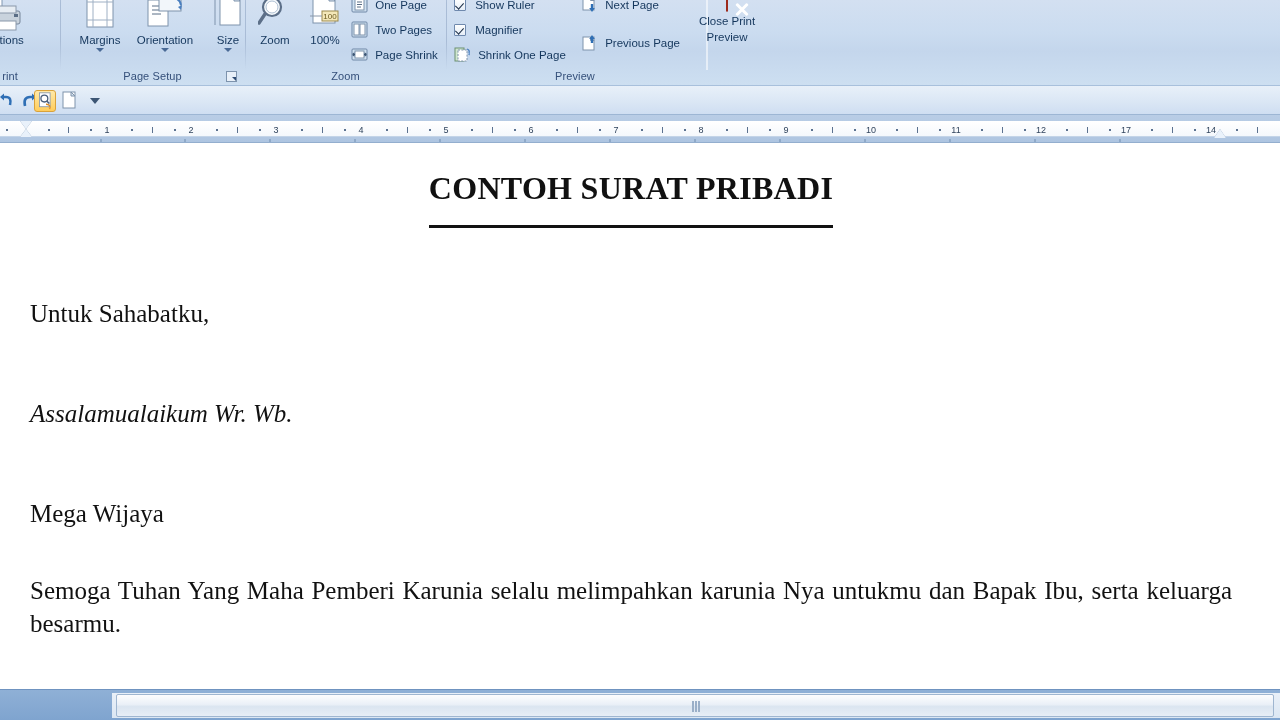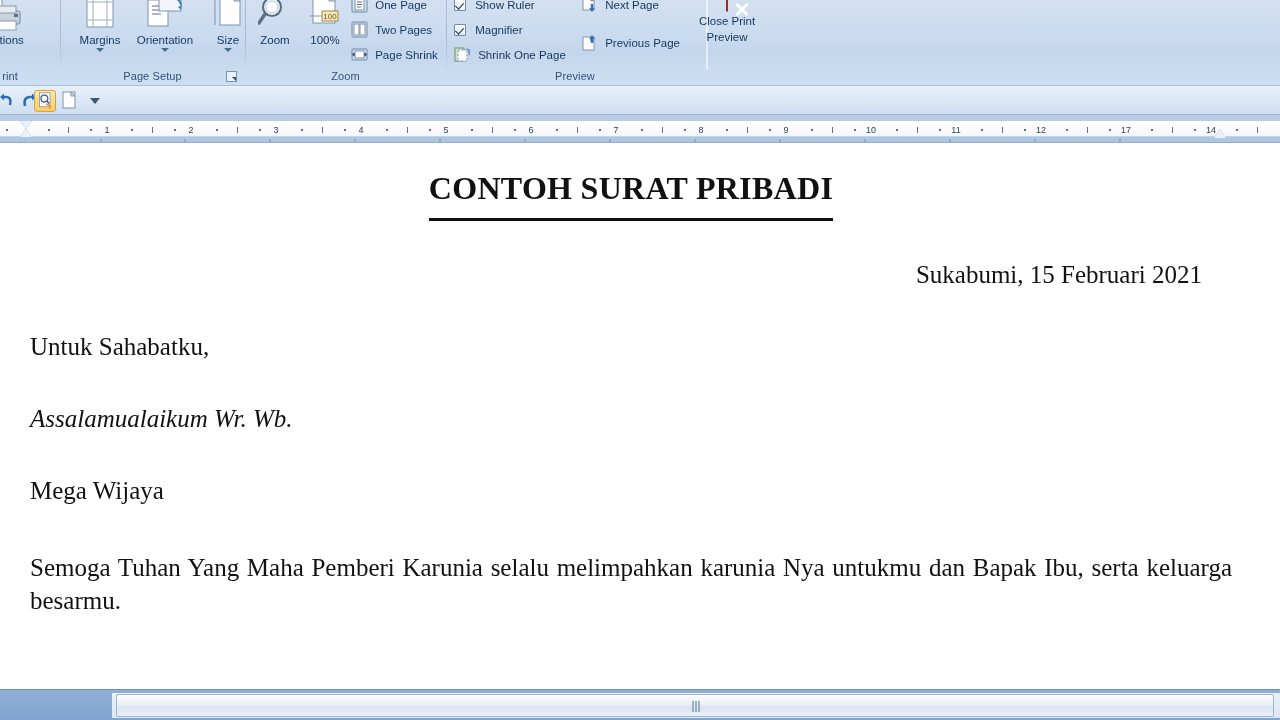--- a/index.html
+++ b/index.html
@@ -142,24 +142,24 @@
     background:#ffffff; overflow:hidden;
   }
   .pagebody {
     position:absolute; left:30px; right:48px; top:0;
     font-family:"Liberation Serif", serif;
     color:#111111;
   }
   .title-wrap { text-align:center; margin-top:26px; }
   .title-inner {
     display:inline-block; font-weight:bold; font-size:32px;
-    border-bottom:3px solid #111; padding-bottom:11px; letter-spacing:.3px;
+    border-bottom:3px solid #111; padding-bottom:18px; letter-spacing:.3px;
   }
   .dateline { text-align:right; font-size:25px; margin-top:40px; padding-right:30px; }
-  .para { font-size:25px; margin-top:44px; }
+  .para { font-size:25px; margin-top:72px; }
   .para.it { font-style:italic; }
   .para.just { text-align:justify; line-height:1.33; margin-top:46px; }
 
   
   .hbar {
     position:absolute; left:0; top:689px; width:1280px; height:31px;
     background:linear-gradient(to bottom,#8fb0d6,#7fa4cf);
     border-top:1px solid #6f93c0;
   }
   .hbar-track {
@@ -505,21 +505,20 @@
     <span class="indent-right" style="left:1214px;"></span>
   </div>
 
   <div class="page">
     <div class="pagebody">
 
       <div class="title-wrap">
         <span class="title-inner">CONTOH SURAT PRIBADI</span>
       </div>
 
-      <div class="dateline">Sukabumi, 15 Februari 2021</div>
 
       <div class="para">Untuk Sahabatku,</div>
       <div class="para it">Assalamualaikum Wr. Wb.</div>
       <div class="para">Mega Wijaya</div>
       <div class="para just">Semoga Tuhan Yang Maha Pemberi Karunia selalu melimpahkan karunia Nya untukmu dan Bapak Ibu, serta keluarga besarmu.</div>
 
     </div>
   </div>
 
   <div class="hbar">

